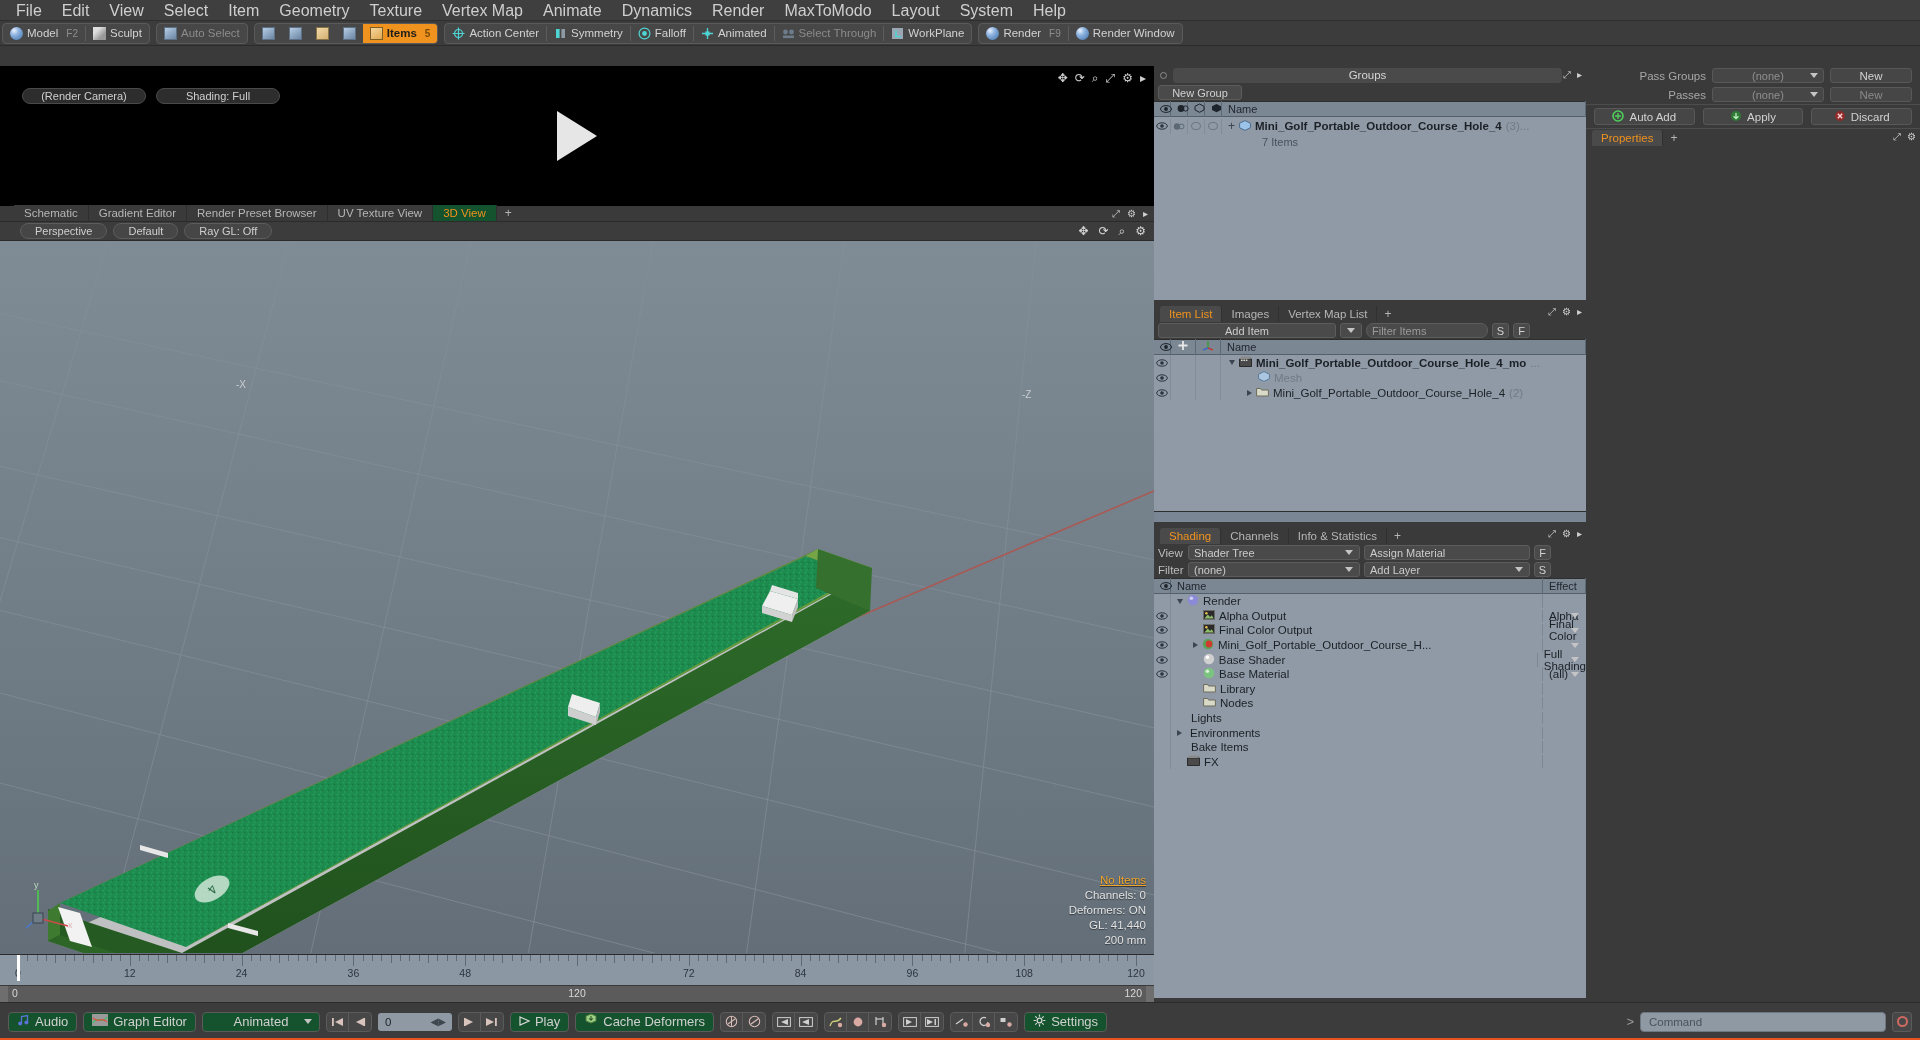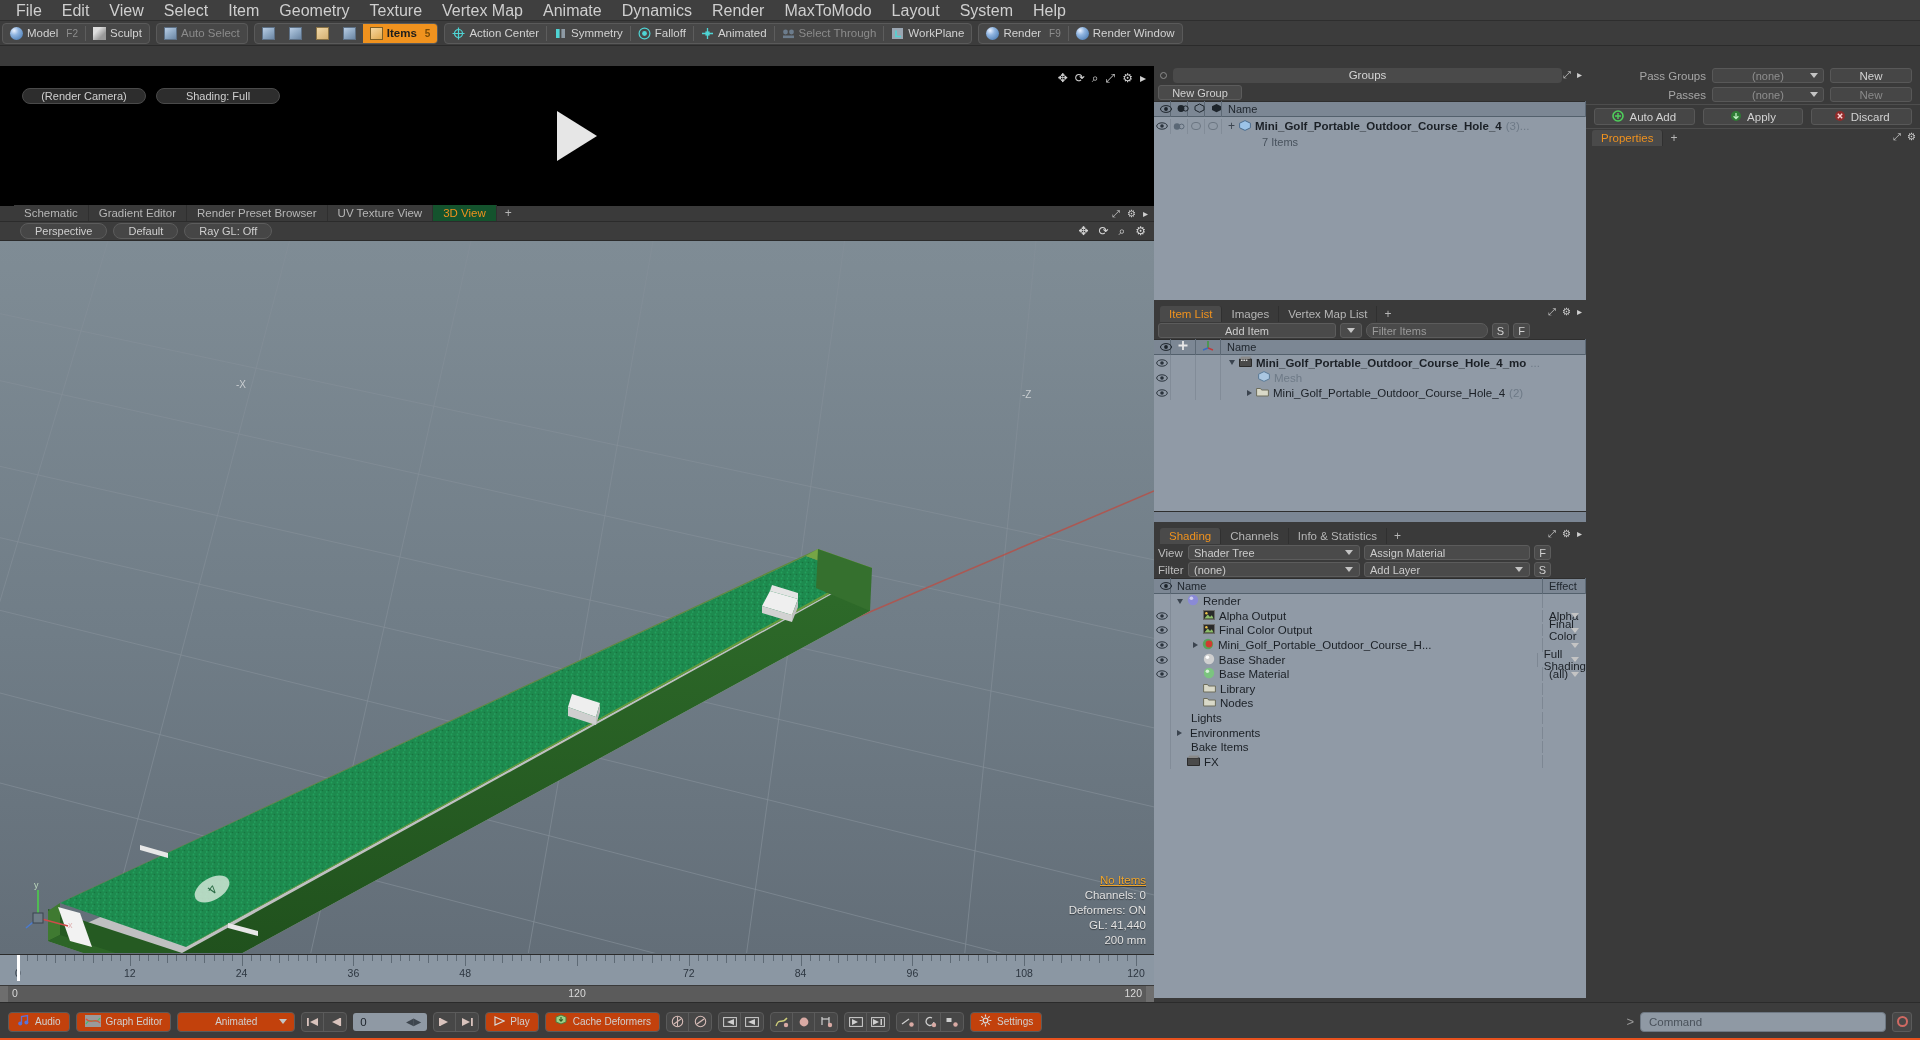--- a/index.html
+++ b/index.html
@@ -152,22 +152,22 @@
   .passbtn{ width:82px; height:15px; background:#464646; border:1px solid #585858; border-radius:3px;
      color:#d2d2d2; font-size:11.5px; display:flex; align-items:center; justify-content:center; }
   .passbtn.dim{ color:#8a8a8a; }
   .aarow{ height:24px; display:flex; align-items:center; gap:8px; padding:0 8px; border-top:1px solid #4d4d4d;}
   .aabtn{ flex:1; height:17px; background:#464646; border:1px solid #585858; border-radius:3px;
      display:flex; align-items:center; justify-content:center; gap:5px; font-size:11.5px; color:#d2d2d2;}
 
   
   .bottombar{ position:absolute; left:0; right:0; bottom:0; height:38px; background:#3c3c3c;
      border-top:1px solid #2b2b2b; display:flex; align-items:center; padding:0 8px; gap:6px; }
-  .bbtn{ height:20px; background:#c2410c; border:1px solid #5b5b5b; border-radius:4px;
-     display:flex; align-items:center; gap:5px; padding:0 8px; font-size:10px; color:#d0d0d0; }
+  .bbtn{ height:20px; background:#14532d; border:1px solid #5b5b5b; border-radius:4px;
+     display:flex; align-items:center; gap:5px; padding:0 8px; font-size:13px; color:#d0d0d0; }
   .bgroup{ display:flex; height:20px; background:#474747; border:1px solid #5b5b5b; border-radius:4px; overflow:hidden;}
   .bg-item{ width:22px; height:18px; display:flex; align-items:center; justify-content:center;
      color:#d6c0bb; font-size:11px; border-right:1px solid #5b5b5b; }
   .bg-item:last-child{ border-right:none; }
   .frame-fld{ width:74px; height:18px; background:#8f99a4; border-radius:3px; color:#20262d;
      font-size:11.5px; display:flex; align-items:center; padding-left:7px; position:relative; }
   .cmdwrap{ margin-left:auto; display:flex; align-items:center; gap:6px; }
   .cmd-input{ width:246px; height:20px; background:#8f99a4; border:1px solid #6e7883; border-radius:4px;
      color:#4a525b; font-size:11.5px; display:flex; align-items:center; padding-left:8px; }
   .cmd-rec{ width:20px;height:20px;border-radius:3px;background:#474747;border:1px solid #5b5b5b;

